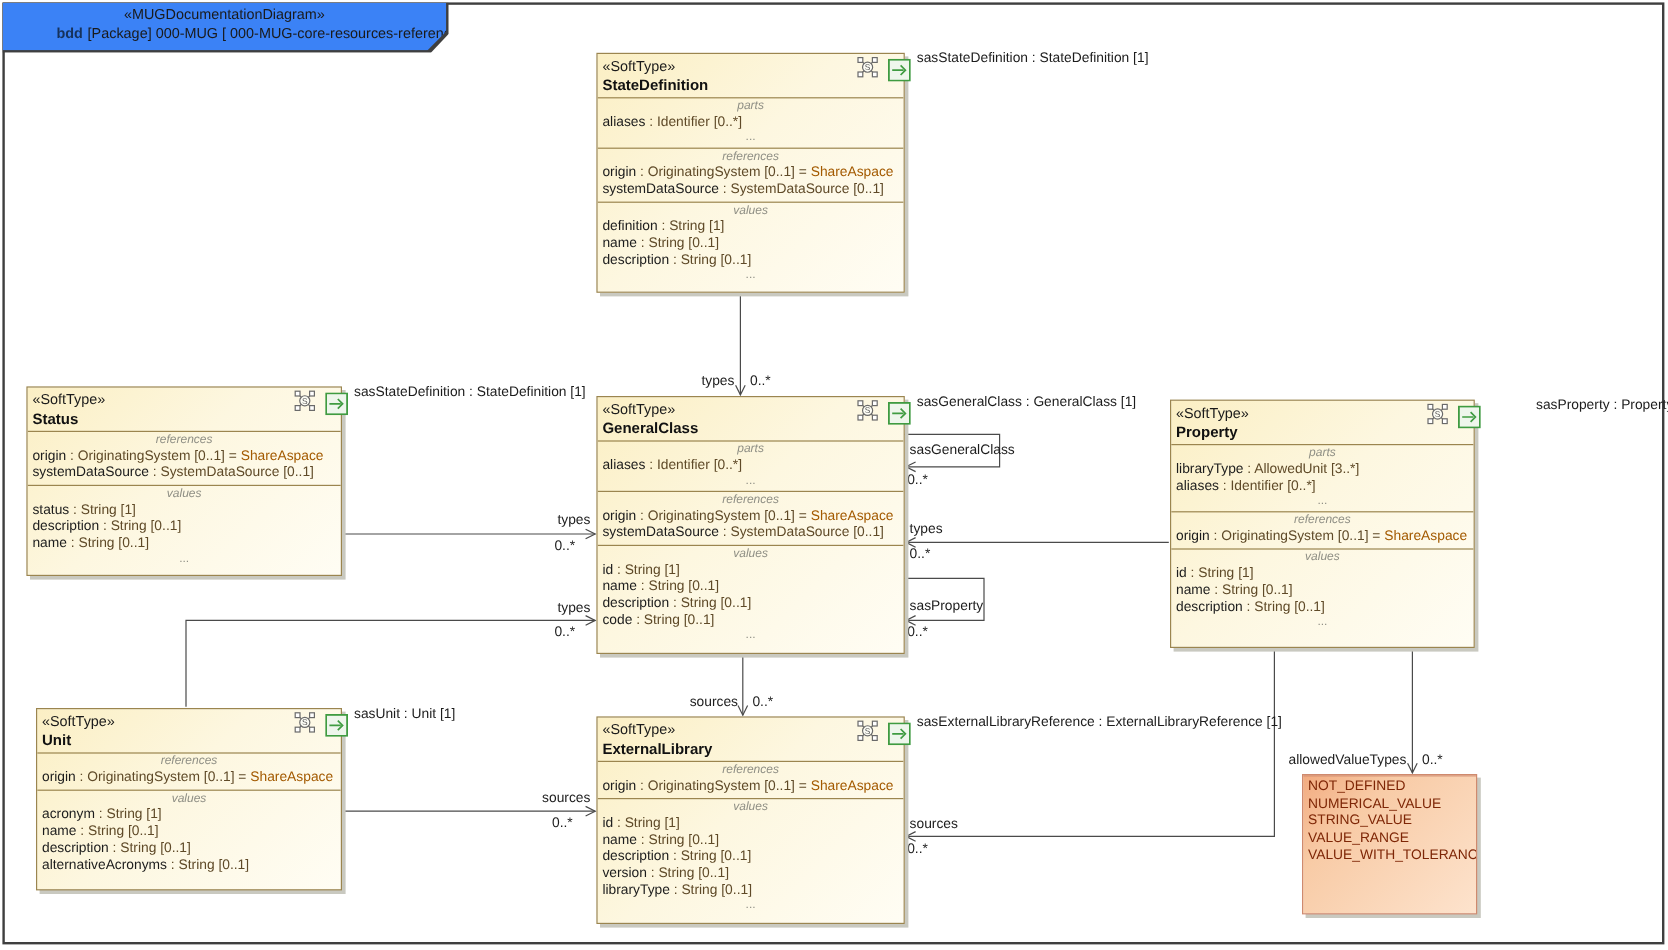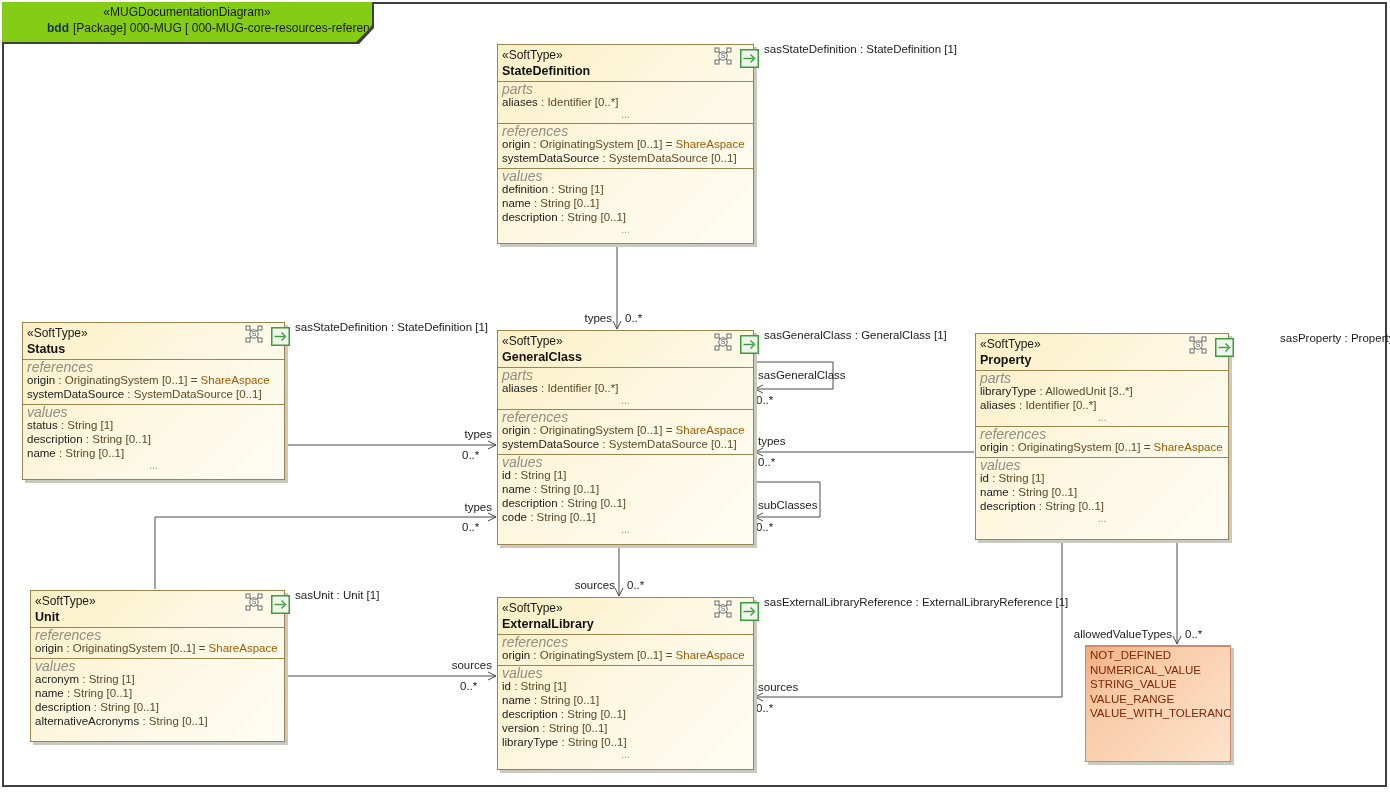--- a/index.html
+++ b/index.html
@@ -2,42 +2,42 @@
 <html style="--frame-border: #3f3f3f; --class-fill-start: #fbefc4; --class-border: #9b854f; --enum-fill-start: #f2ab80; --enum-border: #cf8a6e; --enum-text: #7e2606; --shareaspace-value: #a35a00; --port-green: #3f9b41; --logo-blue: #1a57a8; --logo-red: #cc2222; --line-color: #4a4a4a;"><head>
 <meta charset="utf-8">
 <style>
   html,body{margin:0;padding:0;background:#fff;}
   #canvas{position:relative;width:1390px;height:792px;background:#fff;overflow:hidden;
           font-family:"Liberation Sans", sans-serif; -webkit-font-smoothing:antialiased;}
   
   #frame-border{position:absolute;left:2px;top:2px;right:3px;bottom:5px;border:2px solid var(--frame-border);}
   #frame-tab{position:absolute;left:2px;top:2px;width:372px;height:42px;background:var(--frame-border);
              clip-path:polygon(0 0,100% 0,100% 62%,96% 100%,0 100%);}
-  #frame-tab-inner{position:absolute;left:0;top:0;right:2px;bottom:2px;background:#84cc16;
+  #frame-tab-inner{position:absolute;left:0;top:0;right:2px;bottom:2px;background:#3b82f6;
              clip-path:polygon(0 0,100% 0,100% 60%,95.7% 100%,0 100%);}
   .tab-line1{margin-top:3px;text-align:center;font-size:12px;color:#1a1a1a;}
   .tab-line2{padding-left:8px;margin-top:2px;font-size:12px;color:#1a1a1a;white-space:nowrap;}
   .tab-kw{font-weight:bold;color:#16325c;margin-right:4px;padding-left:37px;}
   
   #brand{position:absolute;left:46px;top:68px;}
   #logo{font-size:27px;font-style:italic;font-weight:bold;color:var(--logo-blue);letter-spacing:0px;}
   #logo .logo-dot{color:var(--logo-red);font-size:11px;font-style:normal;vertical-align:4px;margin-right:-2px;}
   #copyright{margin-top:6px;margin-left:2px;font-size:12.5px;color:#222;}
   
   .uml-box{position:absolute;box-sizing:border-box;border:1px solid var(--class-border);
            background:linear-gradient(135deg,var(--class-fill-start) 0%,#fdf7e0 45%,#fffdf4 100%);
            box-shadow:3px 3px 0 0 #c9c9c0;overflow:hidden;}
   .uml-box.enum{border-color:var(--enum-border);
            background:linear-gradient(135deg,var(--enum-fill-start) 0%,#f8cba6 30%,#fde3cd 100%);}
   .uml-header{padding:3px 4px 2px 4px;text-align:left;}
   .uml-stereotype{font-size:12px;color:#1a1a1a;line-height:15px;}
   .uml-classname{font-size:12.5px;font-weight:bold;color:#111;line-height:16px;}
   .uml-section{border-top:1px solid var(--class-border);padding:1px 4px 3px 4px;}
   .enum .uml-section{border-top:1px solid var(--enum-border);}
-  .section-label{font-size:14px;font-style:italic;color:#8f8f85;line-height:12px;}
+  .section-label{text-align:center;font-size:10px;font-style:italic;color:#8f8f85;line-height:12px;}
   .attr-row{font-size:11.5px;line-height:14px;white-space:nowrap;}
   .attr-name{color:#1c1c1c;}
   .attr-rest{color:#5f4a28;}
   .attr-value{color:var(--shareaspace-value);}
   .ellipsis-row{text-align:center;font-size:10px;color:#8f8f85;line-height:11px;}
   .enum-item{font-size:11.5px;line-height:14.5px;color:var(--enum-text);white-space:nowrap;}
   
   .conn-label{position:absolute;font-size:11.5px;color:#1c1c1c;white-space:nowrap;}
   .port-label{position:absolute;font-size:11.5px;color:#1c1c1c;white-space:nowrap;}
   
@@ -104,21 +104,21 @@
       <div class="conn-label" style="left: 558px; top: 312px; width: 54px; text-align: right;">types</div>
       <div class="conn-label" style="left: 625px; top: 312px; width: 40px; text-align: left;">0..*</div>
       <div class="conn-label" style="left: 438px; top: 428px; width: 54px; text-align: right;">types</div>
       <div class="conn-label" style="left: 462px; top: 449px; width: 40px; text-align: left;">0..*</div>
       <div class="conn-label" style="left: 438px; top: 501px; width: 54px; text-align: right;">types</div>
       <div class="conn-label" style="left: 462px; top: 521px; width: 40px; text-align: left;">0..*</div>
       <div class="conn-label" style="left: 758px; top: 435px; width: 60px; text-align: left;">types</div>
       <div class="conn-label" style="left: 758px; top: 456px; width: 40px; text-align: left;">0..*</div>
       <div class="conn-label" style="left: 758px; top: 369px; width: 100px; text-align: left;">sasGeneralClass</div>
       <div class="conn-label" style="left: 756px; top: 394px; width: 40px; text-align: left;">0..*</div>
-      <div class="conn-label" style="left: 758px; top: 499px; width: 90px; text-align: left;">subClasses</div>
+      <div class="conn-label" style="left: 758px; top: 499px; width: 90px; text-align: left;">sasProperty</div>
       <div class="conn-label" style="left: 756px; top: 521px; width: 40px; text-align: left;">0..*</div>
       <div class="conn-label" style="left: 563px; top: 579px; width: 52px; text-align: right;">sources</div>
       <div class="conn-label" style="left: 627px; top: 579px; width: 40px; text-align: left;">0..*</div>
       <div class="conn-label" style="left: 440px; top: 659px; width: 52px; text-align: right;">sources</div>
       <div class="conn-label" style="left: 460px; top: 680px; width: 40px; text-align: left;">0..*</div>
       <div class="conn-label" style="left: 758px; top: 681px; width: 60px; text-align: left;">sources</div>
       <div class="conn-label" style="left: 756px; top: 702px; width: 40px; text-align: left;">0..*</div>
       <div class="conn-label" style="left: 1058px; top: 628px; width: 114px; text-align: right;">allowedValueTypes</div>
       <div class="conn-label" style="left: 1185px; top: 628px; width: 40px; text-align: left;">0..*</div>
       <div class="uml-box" style="left: 497px; top: 44px; width: 257px; height: 200px;">

